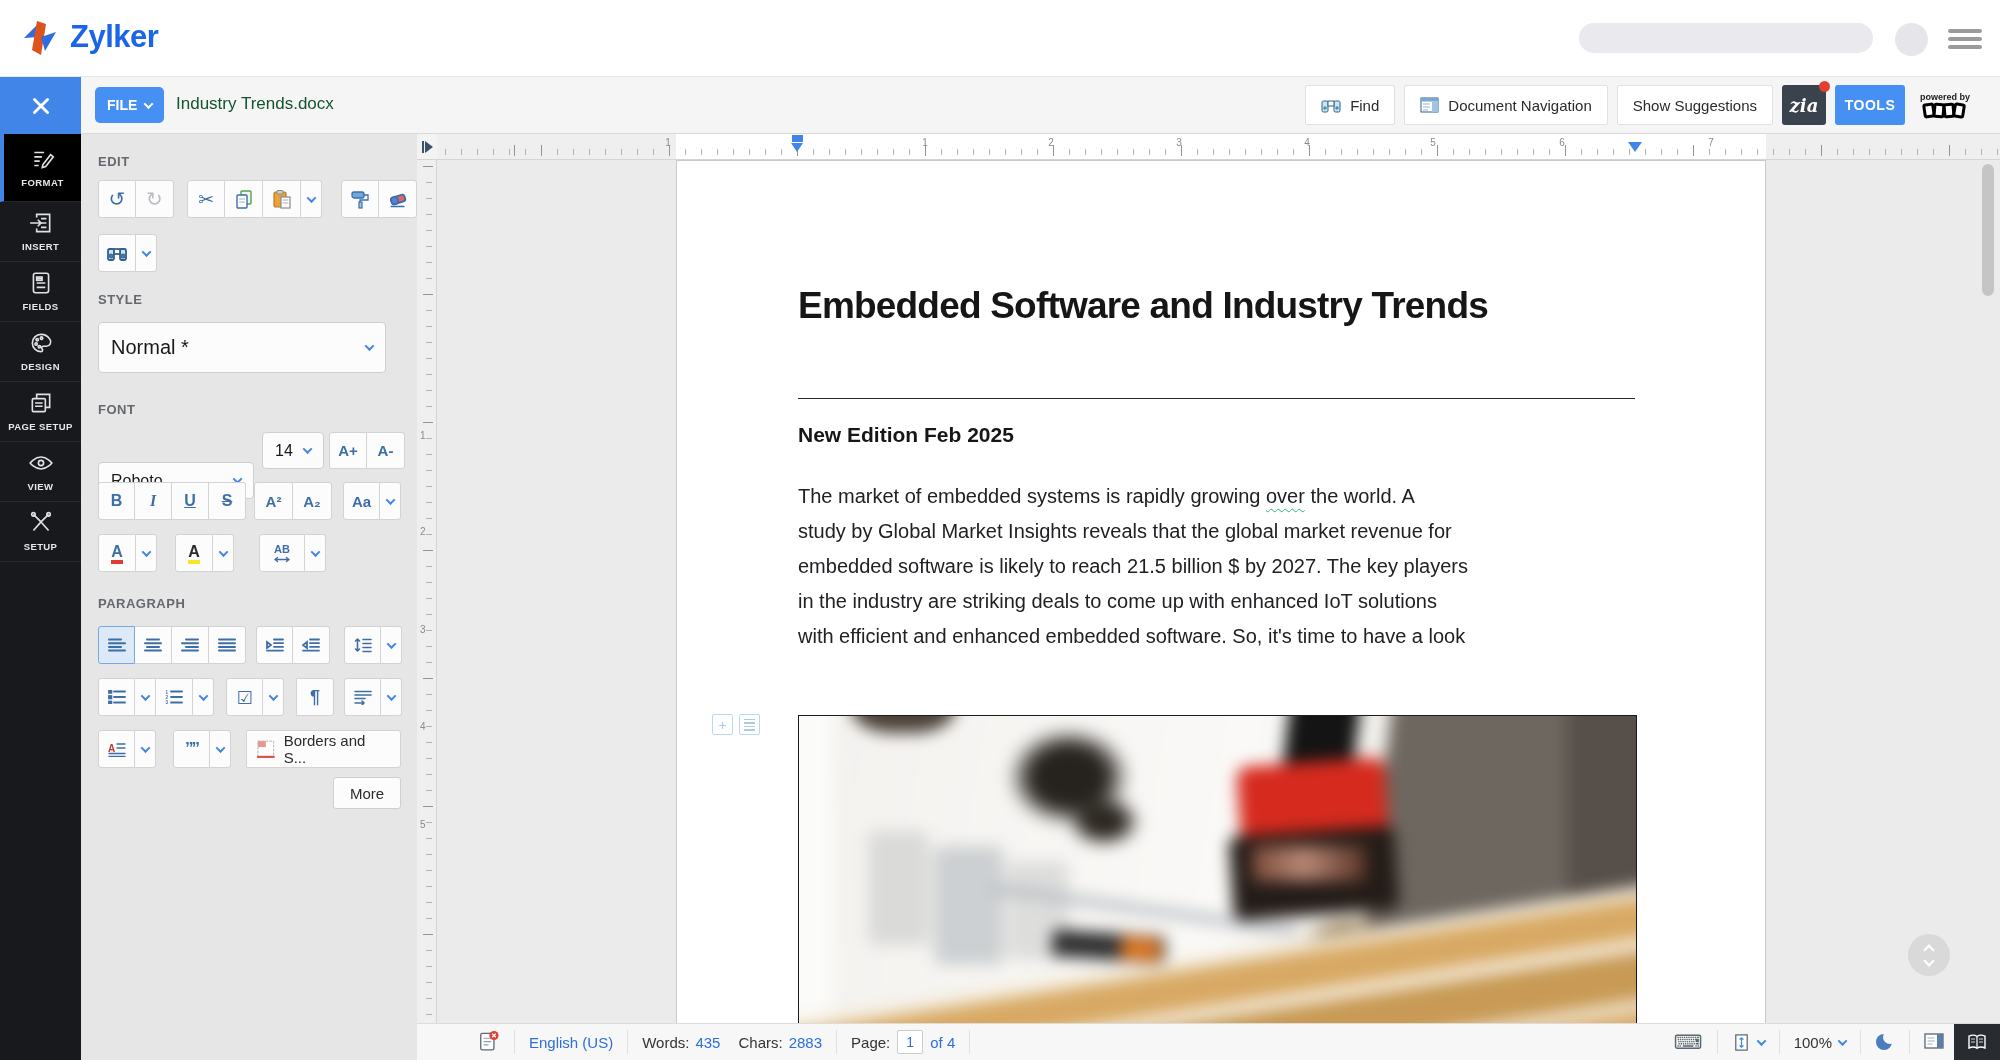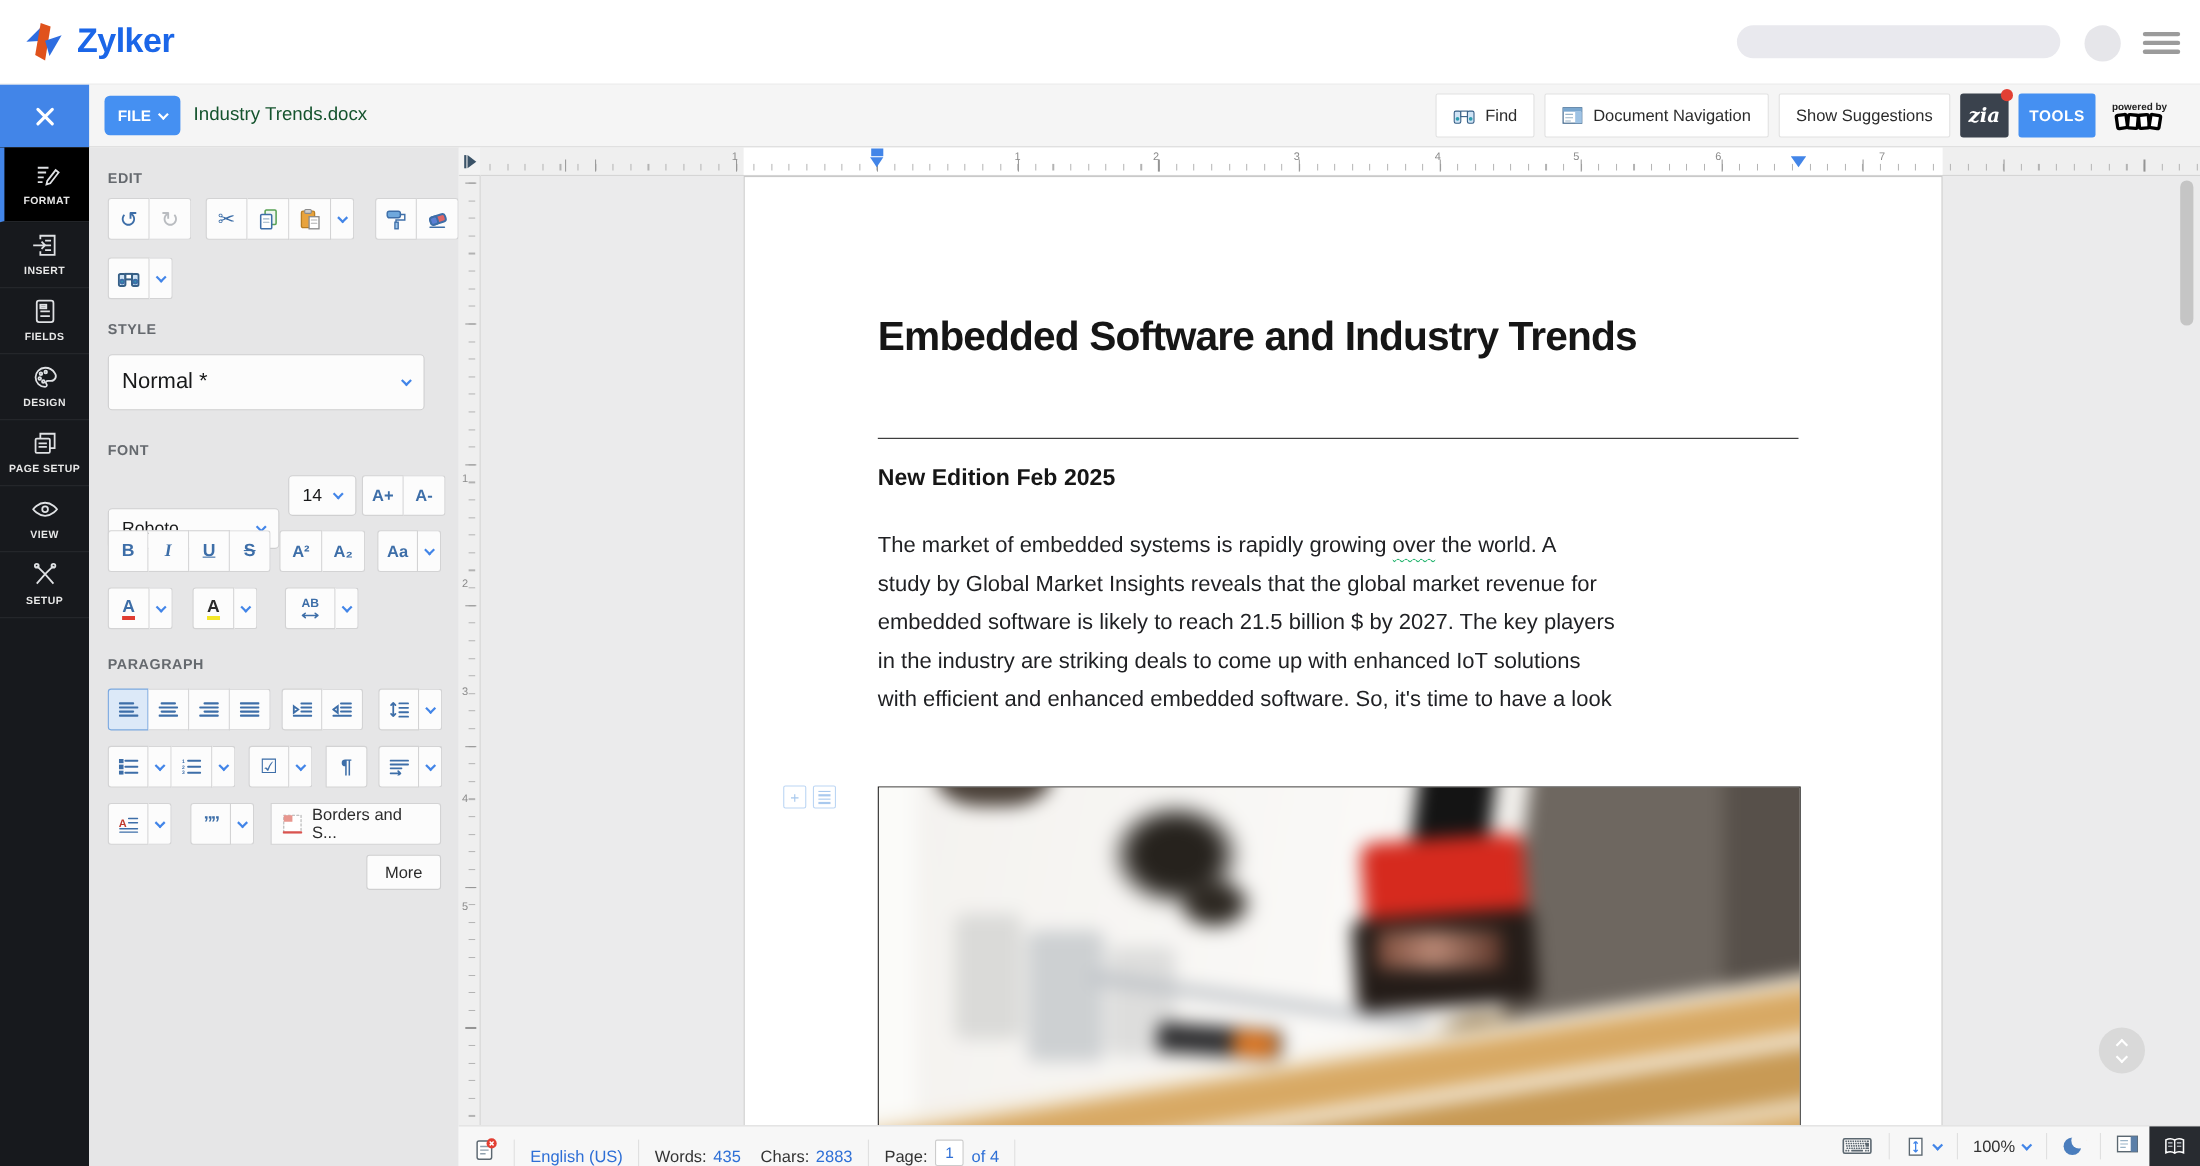--- a/index.html
+++ b/index.html
@@ -92,21 +92,21 @@
   .anchor-icons .cell { width:21px; height:21px; border:1px solid #bcd6f4; border-radius:2px; color:#a9c9ee; display:flex; align-items:center; justify-content:center; font-size:14px; }
   .anchor-icons .bars { display:flex; flex-direction:column; gap:2px; }
   .anchor-icons .bars i { display:block; width:11px; height:1.5px; background:#a9c9ee; }
 
   
   .photo { position:absolute; left:121px; top:554px; width:839px; height:460px; overflow:hidden; border:1px solid #1a1a1a; background:#f2f0ec; }
   .scene { position:absolute; inset:-18px; filter:blur(8px); }
   .scene .sh { position:absolute; }
 
   
-  .statusbar { position:absolute; left:417px; top:1023px; width:1583px; height:37px; background:#f7f7f7; border-top:1px solid #dcdcdc; display:flex; align-items:flex-end; font-size:15px; color:#333; }
+  .statusbar { position:absolute; left:417px; top:1023px; width:1583px; height:37px; background:#f7f7f7; border-top:1px solid #dcdcdc; display:flex; align-items:center; font-size:15px; color:#333;padding-left:47px; }
   .sdiv { width:1px; height:24px; background:#e0e0e0; margin:0 14px; }
   .blue { color:#2e6fd6; }
   .page-input { width:26px; height:24px; border:1px solid #ccc; border-radius:2px; background:#fff; text-align:center; font-size:14px; color:#2e6fd6; margin:0 7px; font-family:"Liberation Sans",sans-serif; }
   .sb-right { margin-left:auto; display:flex; align-items:center; height:100%; }
   .moon { position:relative; width:20px; height:20px; }
   .moon::before { content:""; position:absolute; left:1px; top:2px; width:16px; height:16px; border-radius:50%; background:#4a7dbd; }
   .moon::after { content:""; position:absolute; left:8px; top:-2px; width:14px; height:14px; border-radius:50%; background:#f7f7f7; }
   .moon .star { position:absolute; right:-3px; top:0; color:#f0a330; font-size:10px; }
   .reader-btn { width:46px; height:36px; background:#282b30; display:flex; align-items:center; justify-content:center; }
   .pager-circle { position:absolute; left:1491px; top:800px; width:42px; height:42px; border-radius:50%; background:#d9d9d9; display:flex; flex-direction:column; align-items:center; justify-content:center; gap:3px; }

